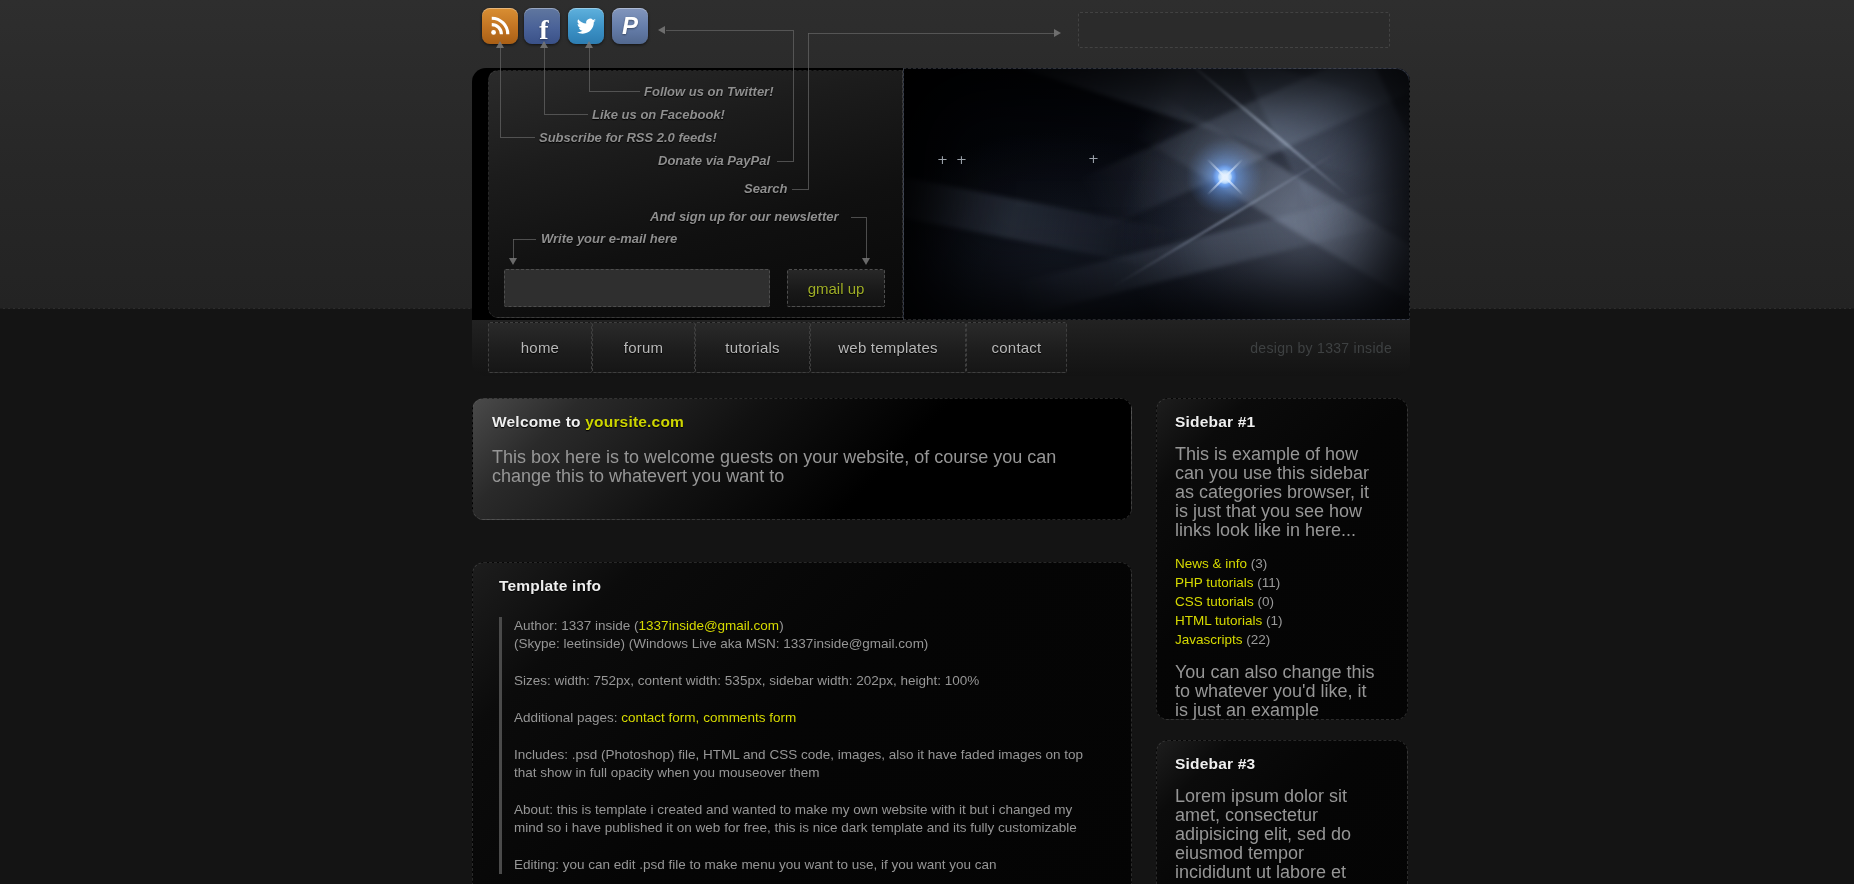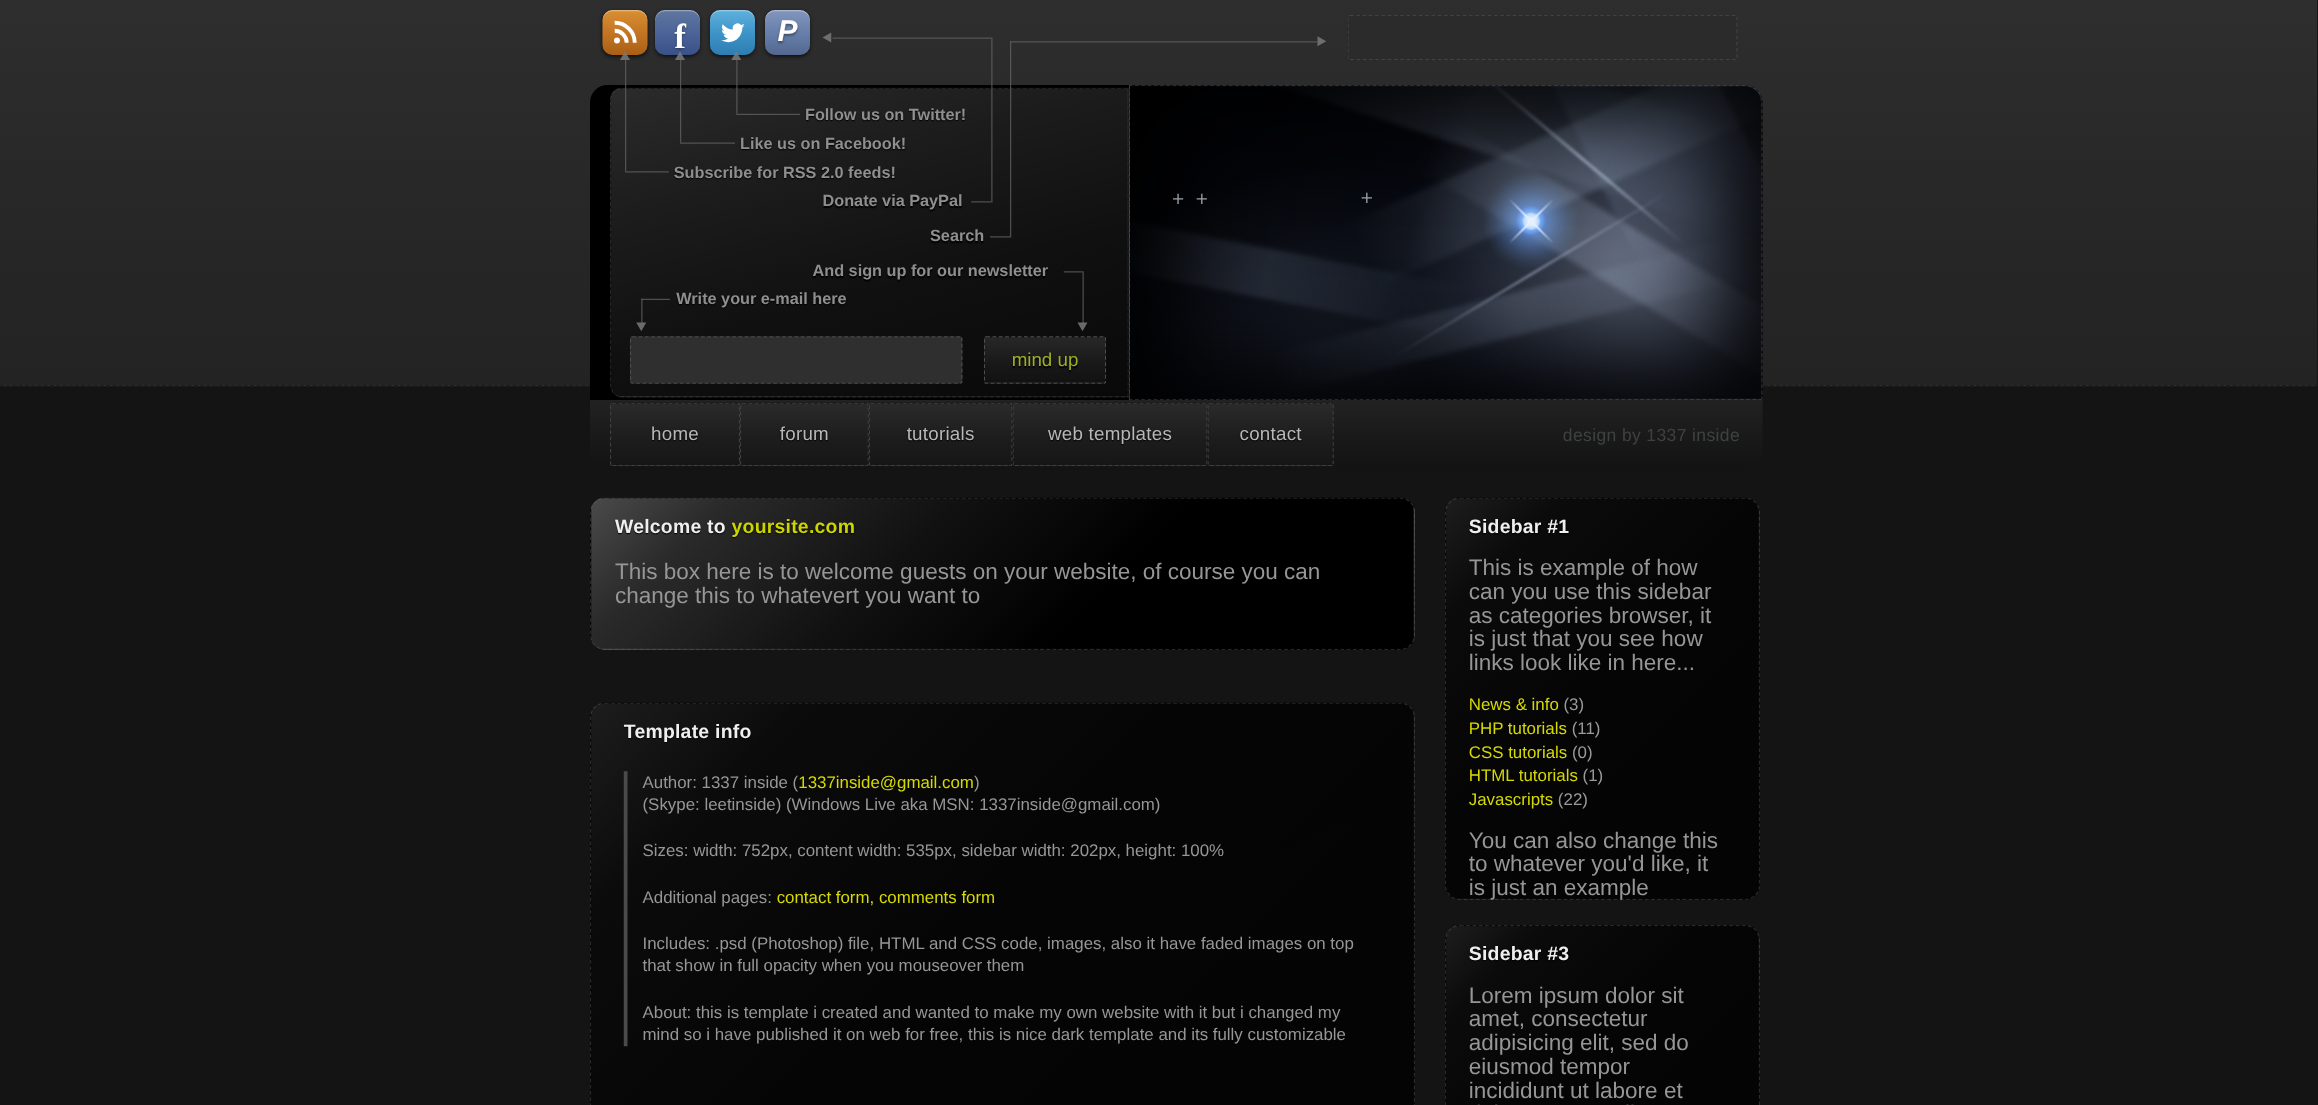--- a/index.html
+++ b/index.html
@@ -29,21 +29,21 @@
 
   
   .cline{position:absolute;background:#636363;opacity:.75;z-index:6;}
   .arrow{position:absolute;width:0;height:0;z-index:6;opacity:.85;}
   .arrow.up{border-left:4px solid transparent;border-right:4px solid transparent;border-bottom:7px solid #7a7a7a;}
   .arrow.down{border-left:4px solid transparent;border-right:4px solid transparent;border-top:7px solid #7a7a7a;}
   .arrow.left{border-top:4px solid transparent;border-bottom:4px solid transparent;border-right:7px solid #7a7a7a;}
   .arrow.right{border-top:4px solid transparent;border-bottom:4px solid transparent;border-left:7px solid #7a7a7a;}
 
   .hlabel{position:absolute;z-index:6;color:#8f8f8f;font-weight:bold;font-size:13px;
-    text-shadow:0 1px 1px #000;white-space:nowrap;}
+    text-shadow:0 1px 1px #000;white-space:nowrap;font-style:italic;}
 
   
   .header-box{position:absolute;left:472px;top:68px;width:938px;height:252px;background:#000;
     border-radius:14px 14px 0 0;z-index:1;}
   .news-panel{position:absolute;left:16px;top:2px;width:415px;height:248px;box-sizing:border-box;
     border:1px dashed rgba(130,130,130,.22);border-radius:10px 0 0 10px;
     background:linear-gradient(165deg,#2b2b2b 0%,#1c1c1c 30%,#101010 62%,#090909 100%);}
   .email-input{position:absolute;left:504px;top:269px;width:266px;height:38px;box-sizing:border-box;
     background:#2f2f2f;border:1px dashed #4e4e4e;border-radius:2px;color:#ccc;
     font:14px "Liberation Sans",sans-serif;padding:0 10px;outline:none;z-index:7;}
@@ -208,21 +208,21 @@
       <div class="ray" style="transform:rotate(45deg);"></div>
       <div class="ray" style="transform:rotate(-45deg);"></div>
       <div class="vignette"></div>
       <span class="plus-mark" style="left:33px;top:83px;">+</span>
       <span class="plus-mark" style="left:52px;top:83px;">+</span>
       <span class="plus-mark" style="left:184px;top:82px;">+</span>
     </div>
   </div>
 
   <input class="email-input" type="text" style="">
-  <button class="signup-btn">mind up</button>
+  <button class="signup-btn">gmail up</button>
 
   <div class="navbar">
     <div class="nav-item" style="width:104px;">home</div>
     <div class="nav-item" style="width:103px;">forum</div>
     <div class="nav-item" style="width:115px;">tutorials</div>
     <div class="nav-item" style="width:156px;">web templates</div>
     <div class="nav-item" style="width:101px;">contact</div>
     <div class="nav-credit">design by 1337 inside</div>
   </div>
 
@@ -241,20 +241,21 @@
           <span>Author: 1337 inside (</span><a class="ylink">1337inside@gmail.com</a><span>)</span>
         </div>
         <div class="tline">(Skype: leetinside) (Windows Live aka MSN: 1337inside@gmail.com)</div>
       </div>
       <div class="pblock tline">Sizes: width: 752px, content width: 535px, sidebar width: 202px, height: 100%</div>
       <div class="pblock tline">
         <span>Additional pages: </span><a class="ylink">contact form</a><span class="ylink">, </span><a class="ylink">comments form</a>
       </div>
       <div class="pblock tline">Includes: .psd (Photoshop) file, HTML and CSS code, images, also it have faded images on top that show in full opacity when you mouseover them</div>
       <div class="pblock tline">About: this is template i created and wanted to make my own website with it but i changed my mind so i have published it on web for free, this is nice dark template and its fully customizable</div>
+      <div class="pblock tline">Editing: you can edit .psd file to make menu you want to use, if you want you can</div>
     </div>
   </div>
 
   <div class="box dark sb1">
     <div class="box-title">Sidebar #1</div>
     <div class="btext sb-text">This is example of how can you use this sidebar as categories browser, it is just that you see how links look like in here...</div>
     <div class="sb-links">
       <div class="sb-link-line">
         <a class="ylink">News &amp; info</a> <span class="sb-count">(3)</span>
       </div>

